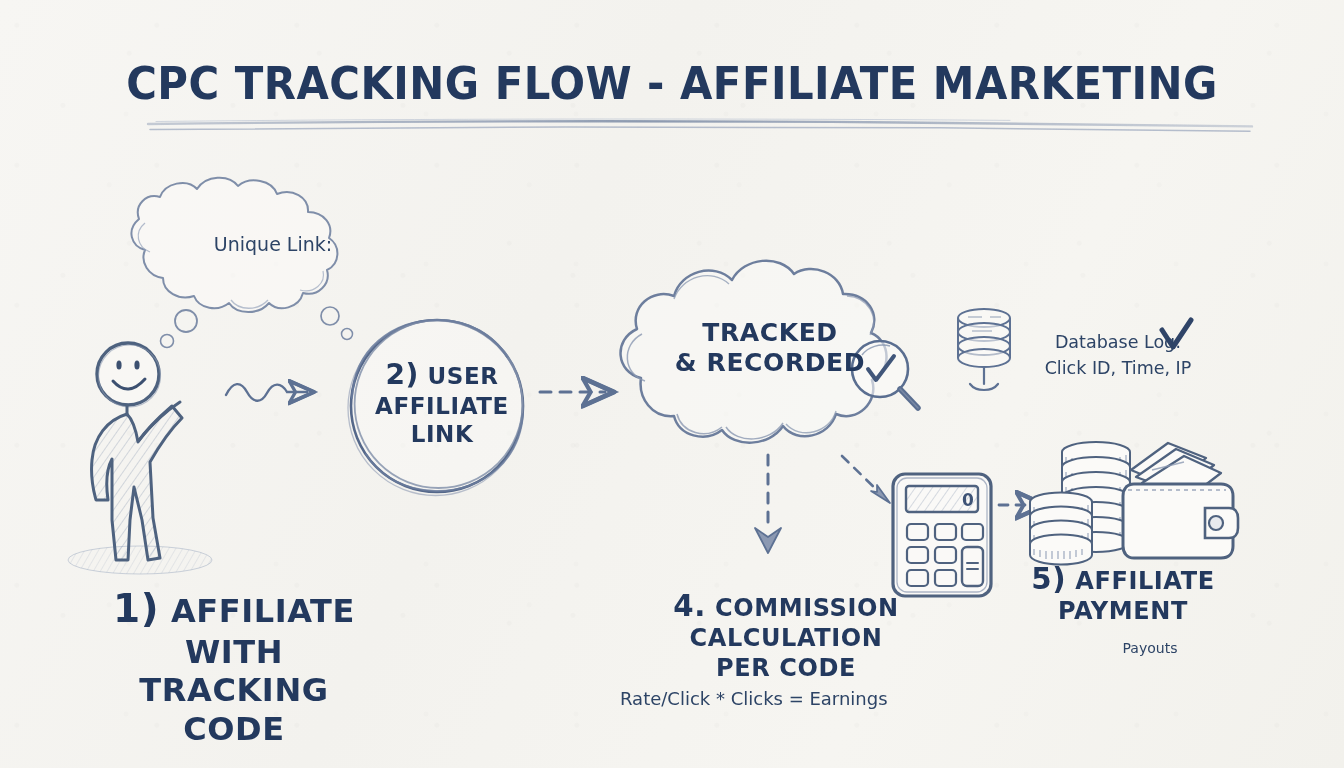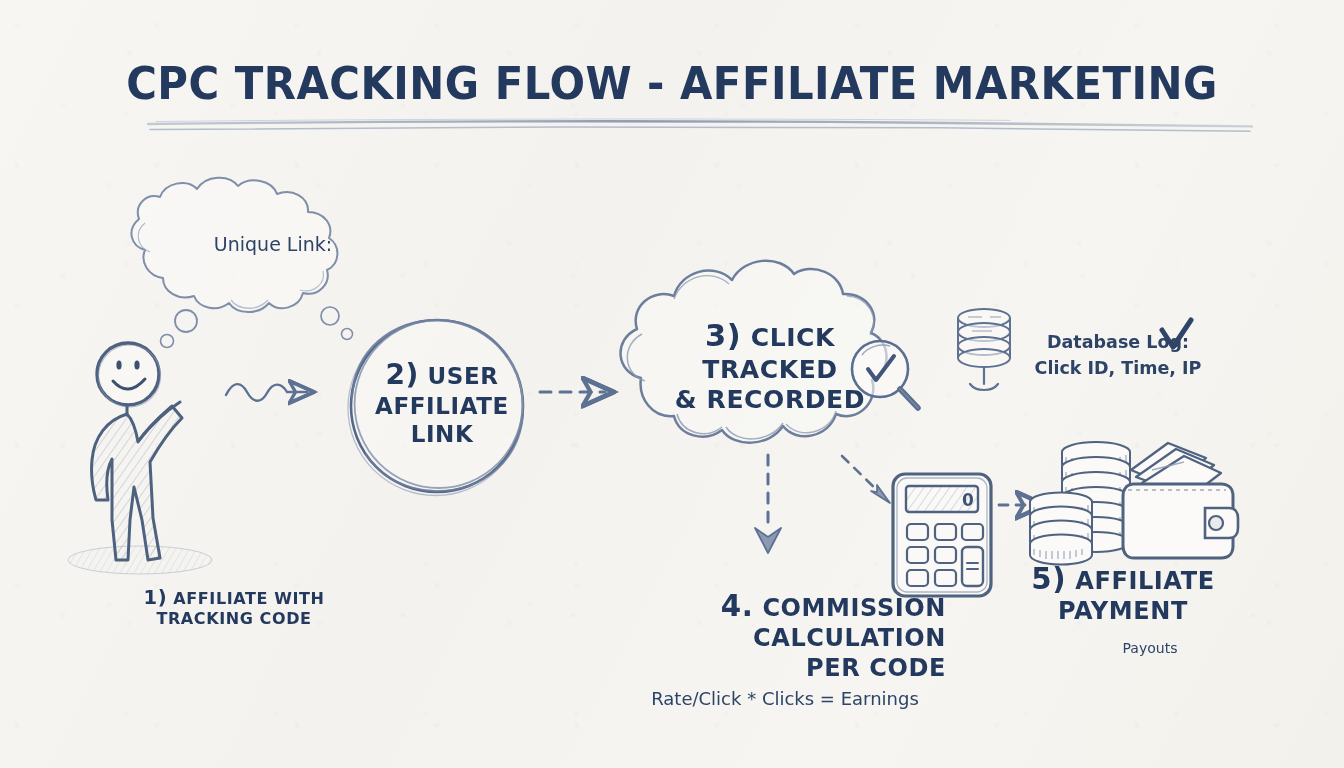--- a/index.html
+++ b/index.html
@@ -102,44 +102,43 @@
     font-size: 25px;
     line-height: 1.2;
   }
 
   #db-text {
     left: 1018px;
     top: 329px;
     font-size: 17.5px;
     line-height: 1.5;
     width: 200px;
-    font-weight: bold;
   }
 
   #step1-text {
     left: 84px;
     top: 586px;
     width: 300px;
-    font-size: 16px;
+    font-size: 32px;
     line-height: 1.2;
   }
 
   #step4-text {
     left: 626px;
     top: 588px;
     width: 320px;
-    text-align: right;
+    text-align: center;
     font-size: 24px;
     line-height: 1.23;
   }
   #step4-formula {
     left: 620px;
     top: 688px;
     width: 330px;
-    text-align: center;
+    text-align: left;
     font-size: 18px;
   }
 
   #step5-text {
     left: 1008px;
     top: 562px;
     width: 230px;
     font-size: 24px;
     line-height: 1.2;
   }
@@ -429,22 +428,20 @@
   </div>
 
   <div class="txt bold-cap" id="node2-text">
     <span class="center-l"><span class="num">2)</span>
     <span>USER</span></span>
     <span class="center-l">AFFILIATE</span>
     <span class="center-l">LINK</span>
   </div>
 
   <div class="txt bold-cap" id="node3-text">
-    <span class="center-l"><span class="num">3)</span>
-    <span>CLICK</span></span>
     <span class="center-l">TRACKED</span>
     <span class="center-l">&amp; RECORDED</span>
   </div>
 
   <div class="txt hand-script" id="db-text">
     <span class="indent-l">Database Log:</span>
     <span class="indent-l">Click ID, Time,   IP</span>
   </div>
 
   <div class="txt bold-cap" id="step1-text">

